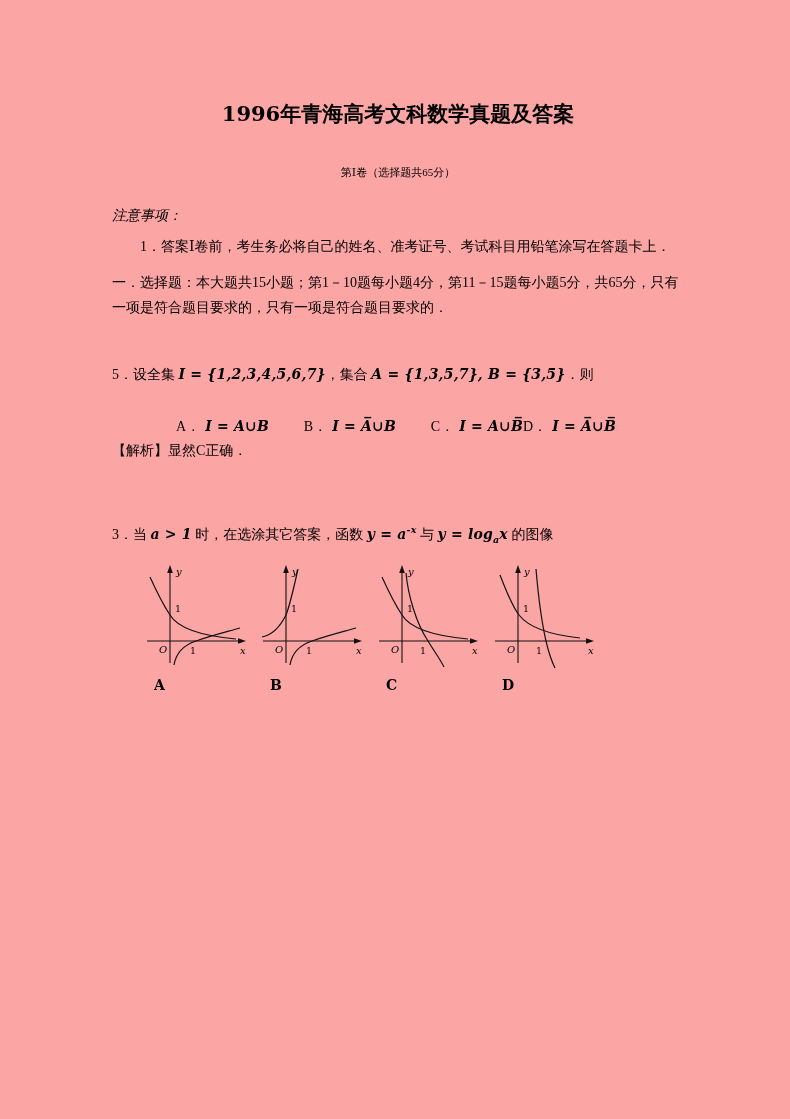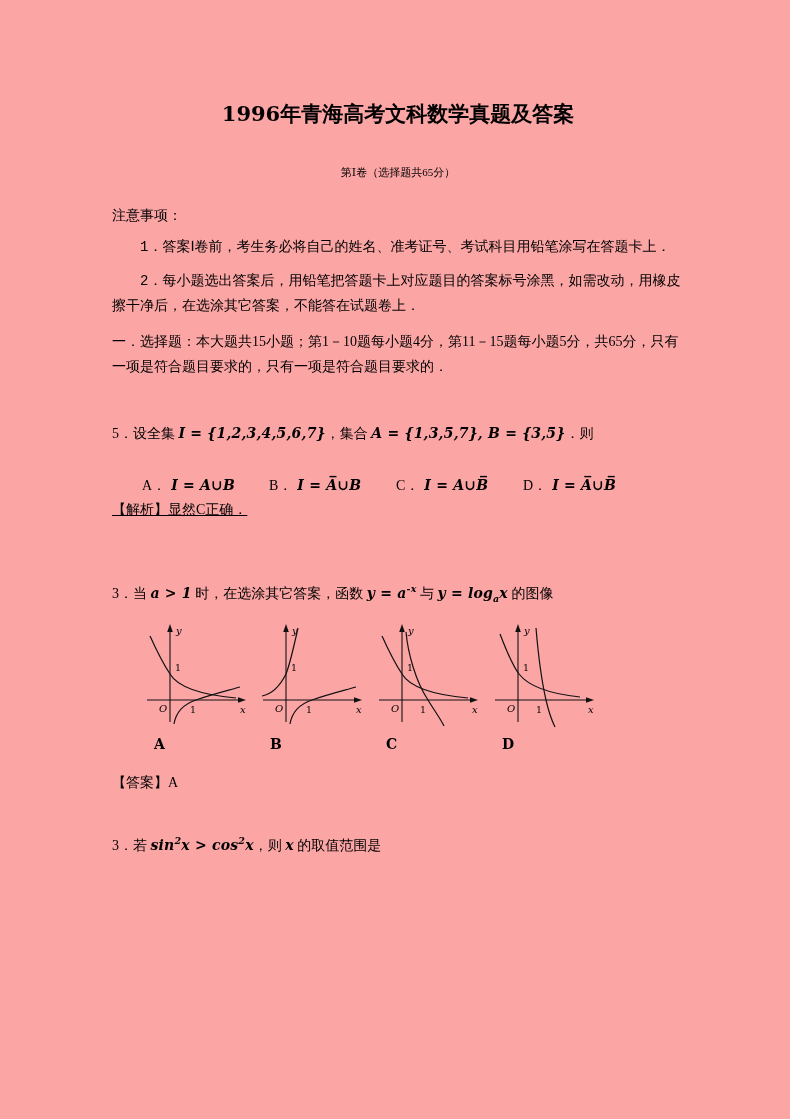--- a/index.html
+++ b/index.html
@@ -18,30 +18,30 @@
     overflow: hidden;
   }
   .title {
     margin: 0 0 30px 0;
     font-size: 21px;
     font-weight: 700;
     text-align: center;
     font-family: "DejaVu Serif", "Liberation Serif", serif;
   }
   .subtitle { text-align: center; margin: 0 0 22px 0; font-size: 11px; }
-  .notice-label { margin: 0 0 6px 0; }
-  .notice { margin: 0 0 10px 0; text-indent: 2em; font-family: Liberation Mono, monospace; }
+  .notice-label { margin: 0 0 6px 0; font-style: italic; }
+  .notice { margin: 0 0 10px 0; text-indent: 2em; }
   .intro { margin: 12px 0 0 0; }
   .q1-stem { margin-top: 42px; }
   .options { margin-top: 26px; padding-left: 30px; display: flex; }
-  .option { width: 127px; white-space: nowrap; }
+  .option { width: 127px; white-space: nowrap; text-align: right; }
   .option:last-child { width: auto; }
   .option .opt-label { margin-right: 5px; }
   .answer-line { margin-top: 12px; }
-  .analysis-line { margin-top: 0; text-decoration: underline; }
+  .analysis-line { margin-top: 0; }
   .q2-stem { margin-top: 58px; }
   .graphs-row { margin-top: 14px; padding-left: 28px; display: flex; gap: 6px; }
   .graph-fig { width: 110px; }
   .graph-fig svg { display: block; }
   .graph-letter {
     margin: 0 0 0 14px;
     font-weight: 600;
     font-family: "DejaVu Serif", serif;
   }
   .q2-answer { margin-top: 14px; }
@@ -66,21 +66,20 @@
 
 <div class="page">
 
   <h1 class="title">1996年青海高考文科数学真题及答案</h1>
 
   <div class="subtitle">第Ⅰ卷（选择题共65分）</div>
 
   <p class="notice-label">注意事项：</p>
 
   <p class="notice">1．答案Ⅰ卷前，考生务必将自己的姓名、准考证号、考试科目用铅笔涂写在答题卡上．</p>
-  <p class="notice">2．每小题选出答案后，用铅笔把答题卡上对应题目的答案标号涂黑，如需改动，用橡皮擦干净后，在选涂其它答案，不能答在试题卷上．</p>
 
   <p class="intro">一．选择题：本大题共15小题；第1－10题每小题4分，第11－15题每小题5分，共65分，只有一项是符合题目要求的，只有一项是符合题目要求的．</p>
 
   <p class="q1-stem"><span>5．设全集 </span><span class="math">I</span><span class="math"> = </span><span class="math">{1,2,3,4,5,6,7}</span><span>，集合 </span><span class="math">A</span><span class="math"> = </span><span class="math">{1,3,5,7}</span><span class="math">, </span><span class="math">B</span><span class="math"> = </span><span class="math">{3,5}</span><span>．则</span></p>
 
   <div class="options">
     <span class="option"><span class="opt-label">A．</span><span class="math">I = A∪B</span></span>
     <span class="option"><span class="opt-label">B．</span><span class="math">I = A̅∪B</span></span>
     <span class="option"><span class="opt-label">C．</span><span class="math">I = A∪B̅</span></span>
     <span class="option"><span class="opt-label">D．</span><span class="math">I = A̅∪B̅</span></span>
@@ -155,18 +154,16 @@
         <text x="100" y="93" class="axis-text">x</text>
         <text x="19" y="92" class="axis-text">O</text>
         <text x="35" y="51" class="tick-text">1</text>
         <text x="48" y="93" class="tick-text">1</text>
       </svg>
       <div class="graph-letter">D</div>
     </div>
 
   </div>
 
-  <p class="q2-answer">【答案】A</p>
 
 
-  <p class="q3-stem"><span>3．若 </span><span class="math">sin</span><sup class="math">2</sup><span class="math">x &gt; cos</span><sup class="math">2</sup><span class="math">x</span><span>，则 </span><span class="math">x</span><span> 的取值范围是</span></p>
 
 </div>
 
 </body></html>

